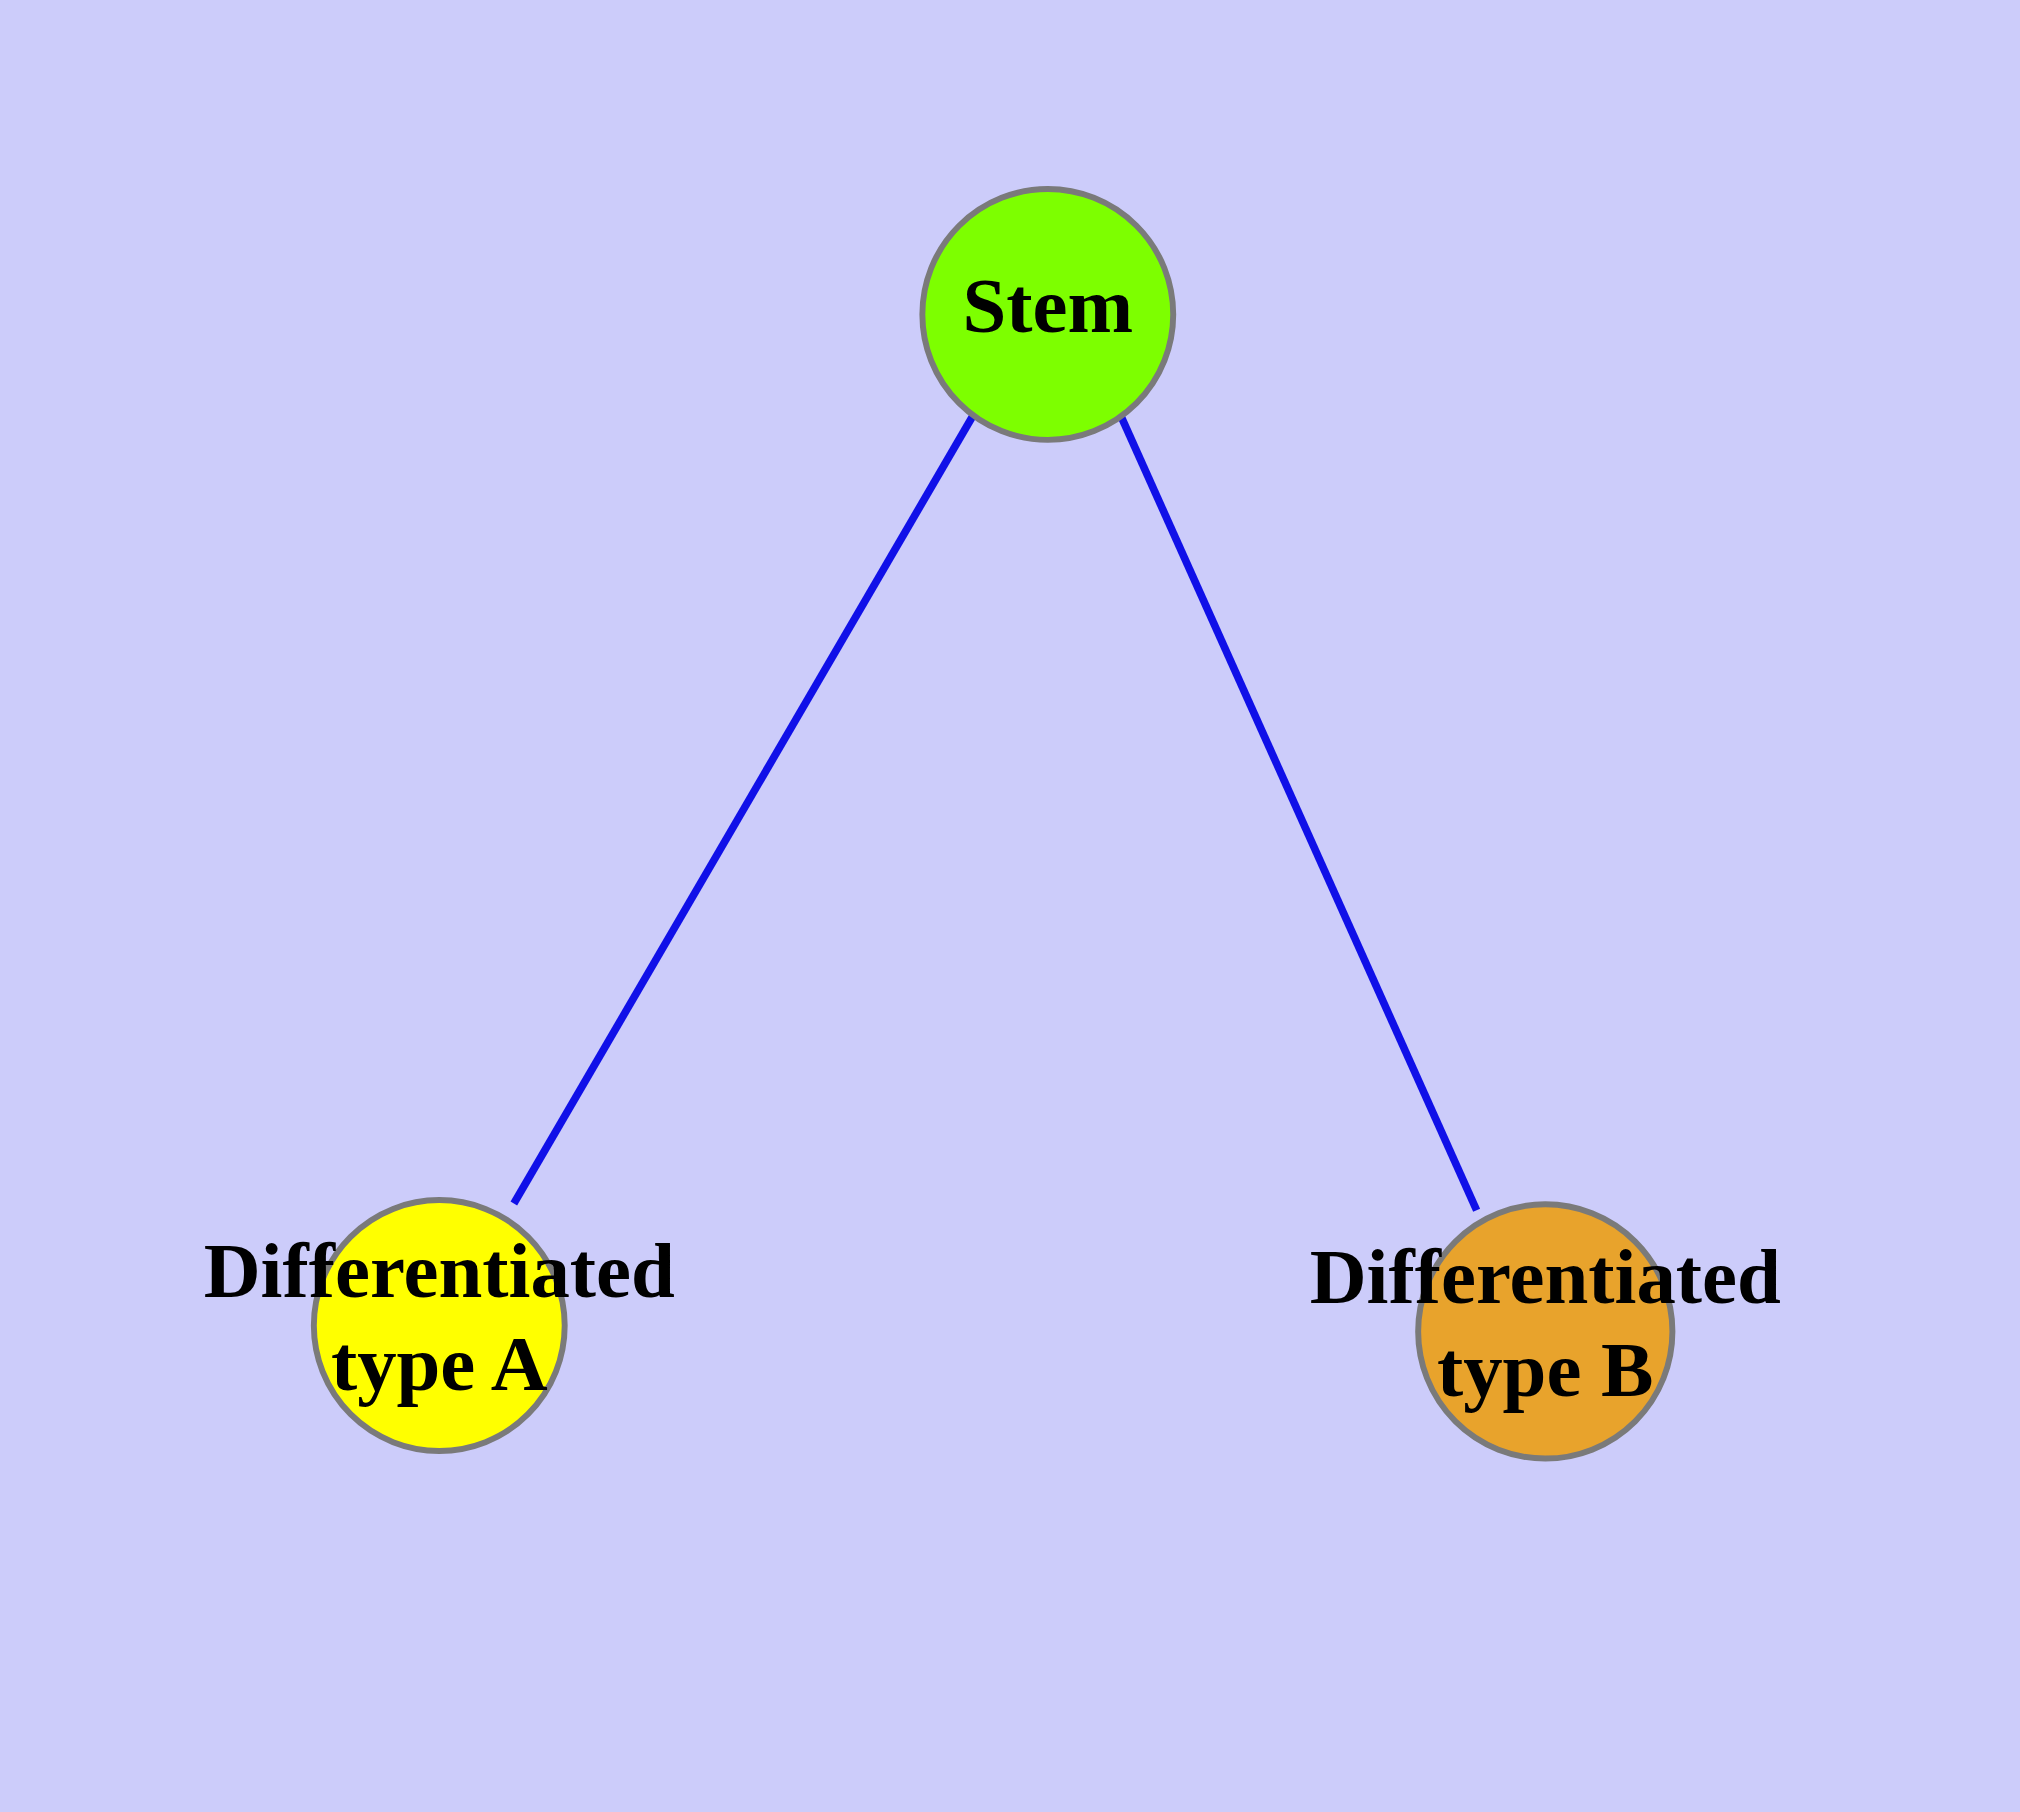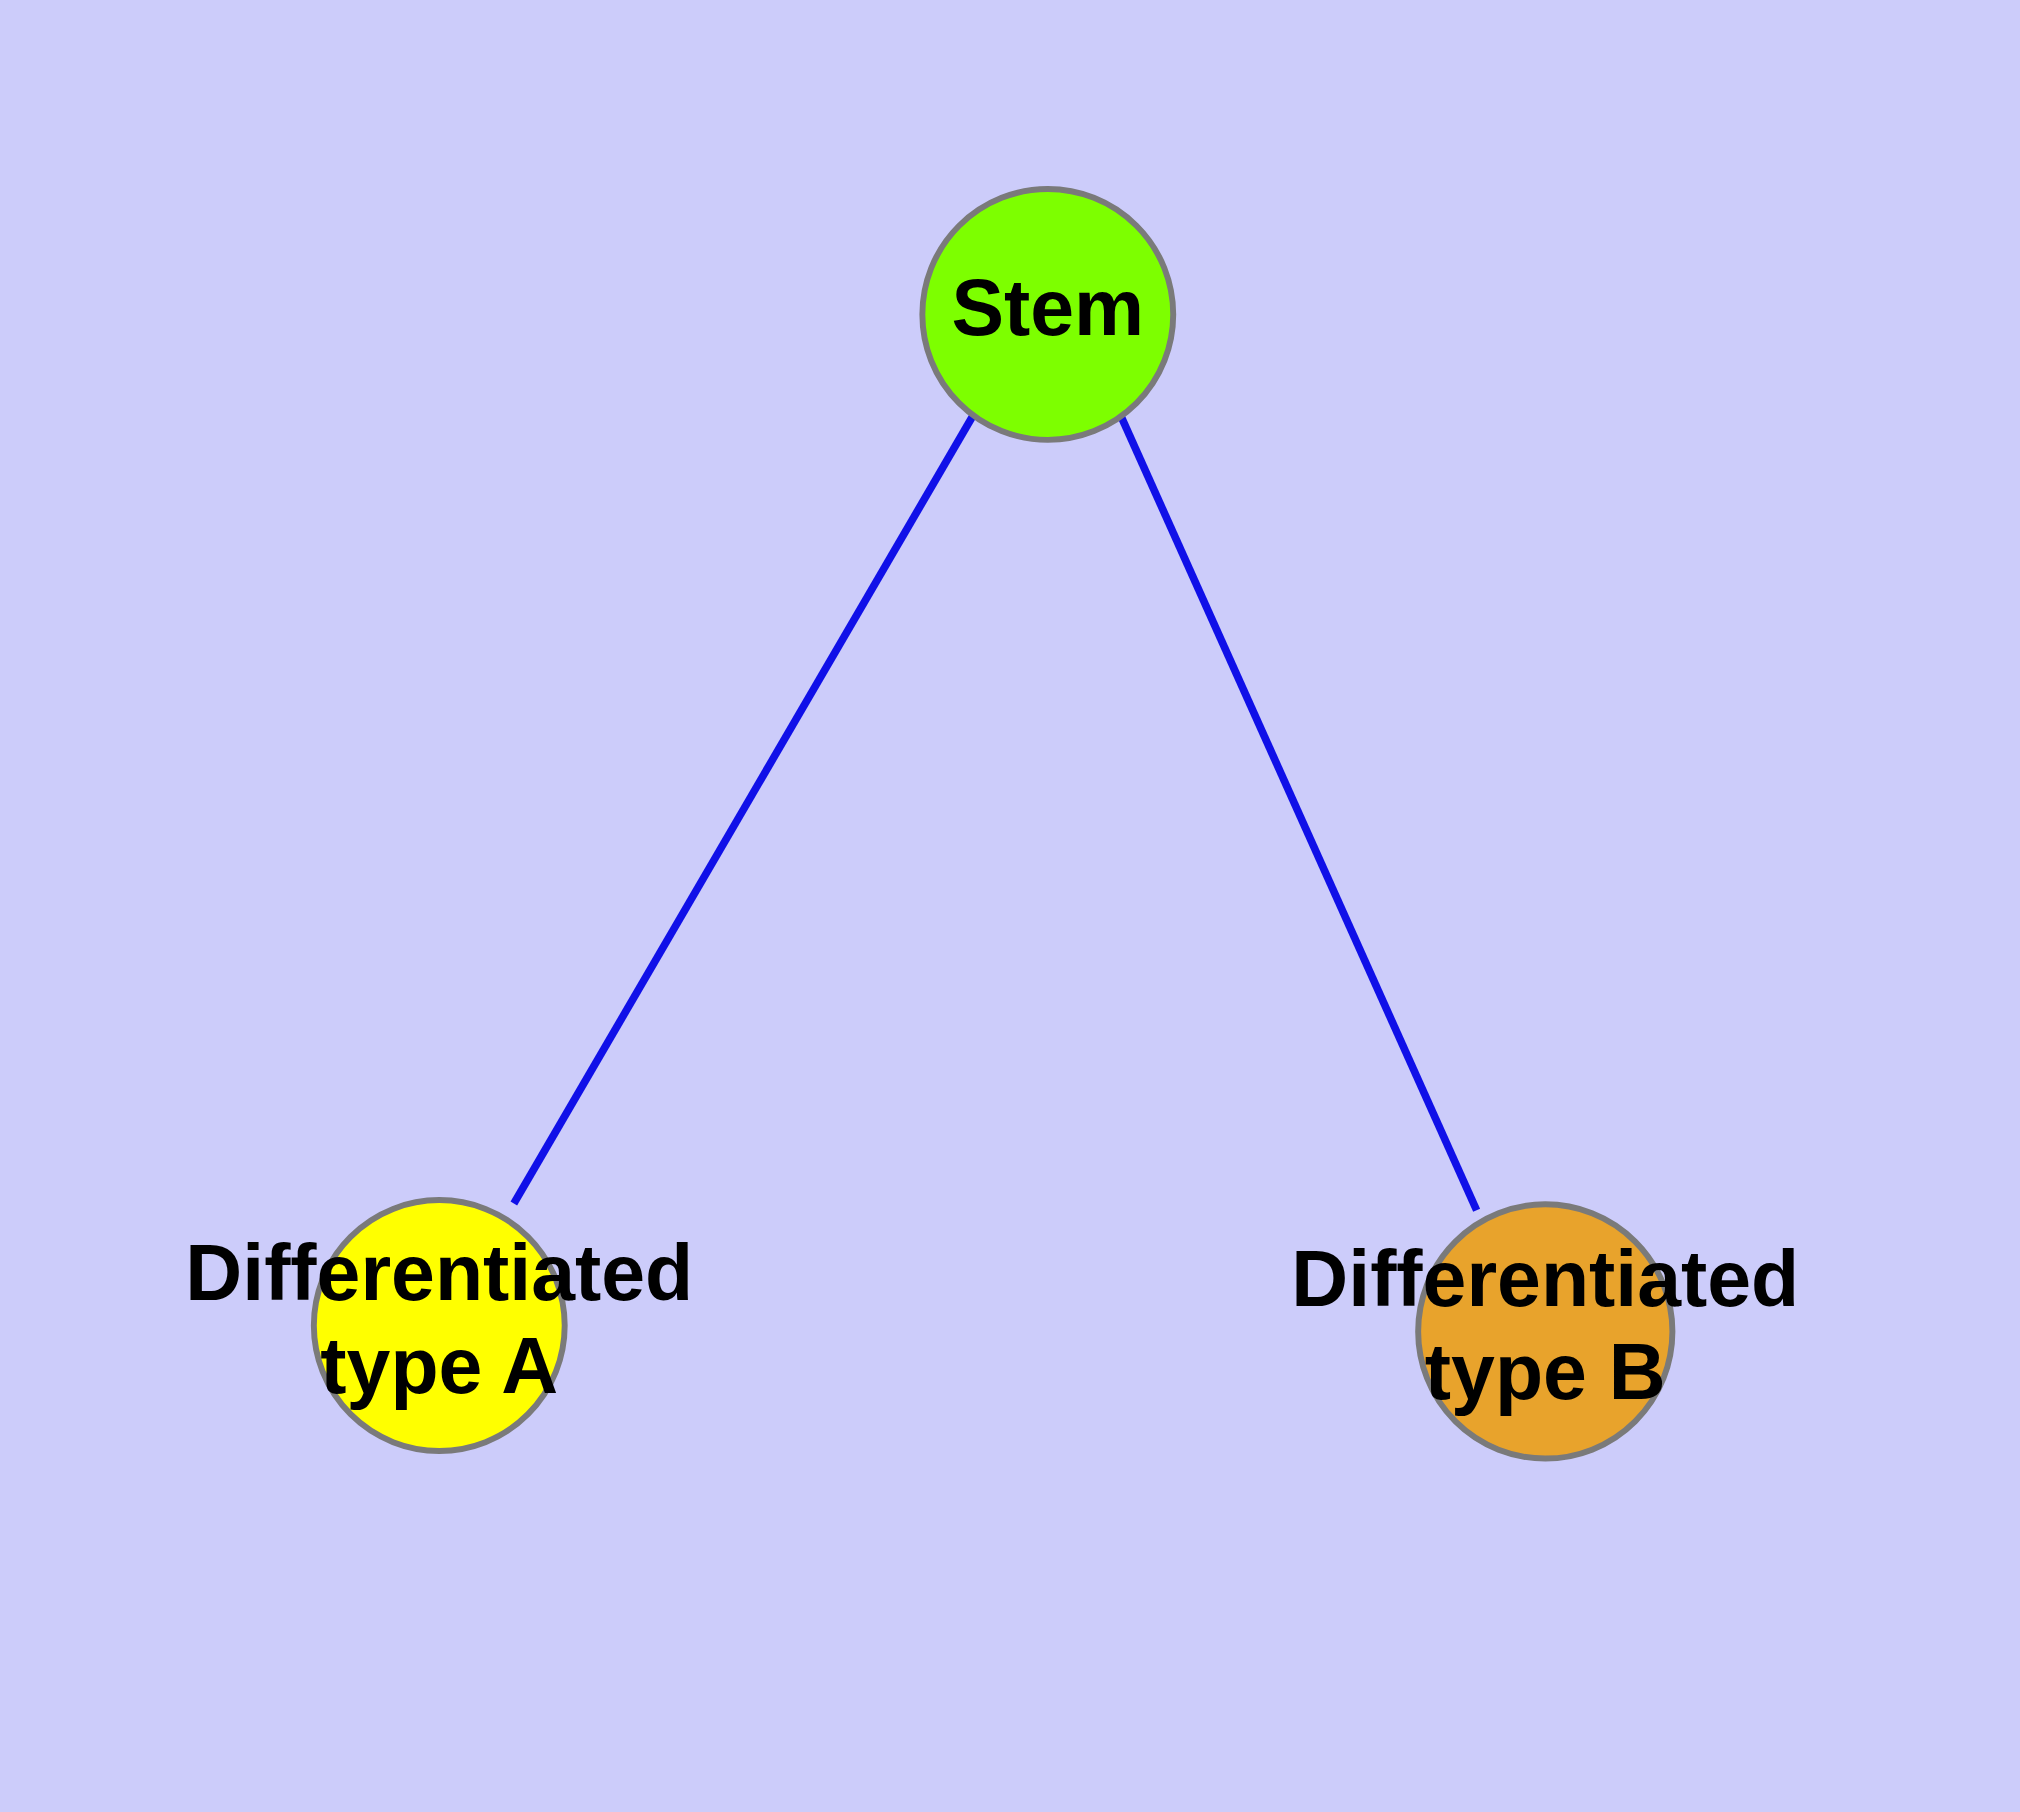--- a/index.html
+++ b/index.html
@@ -6,21 +6,21 @@
   html, body {
     margin: 0;
     padding: 0;
     background: #ccccfa;
   }
   #stage {
     position: relative;
     width: 2021px;
     height: 1812px;
     overflow: hidden;
-    font-family: Liberation Sans, sans-serif;
+    font-family: Liberation Serif, serif;
   }
   #canvas-bg {
     position: absolute;
     left: 0; top: 0;
     width: 100%; height: 100%;
   }
   svg.graph-layer {
     position: absolute;
     left: 0; top: 0;
     width: 2021px;

